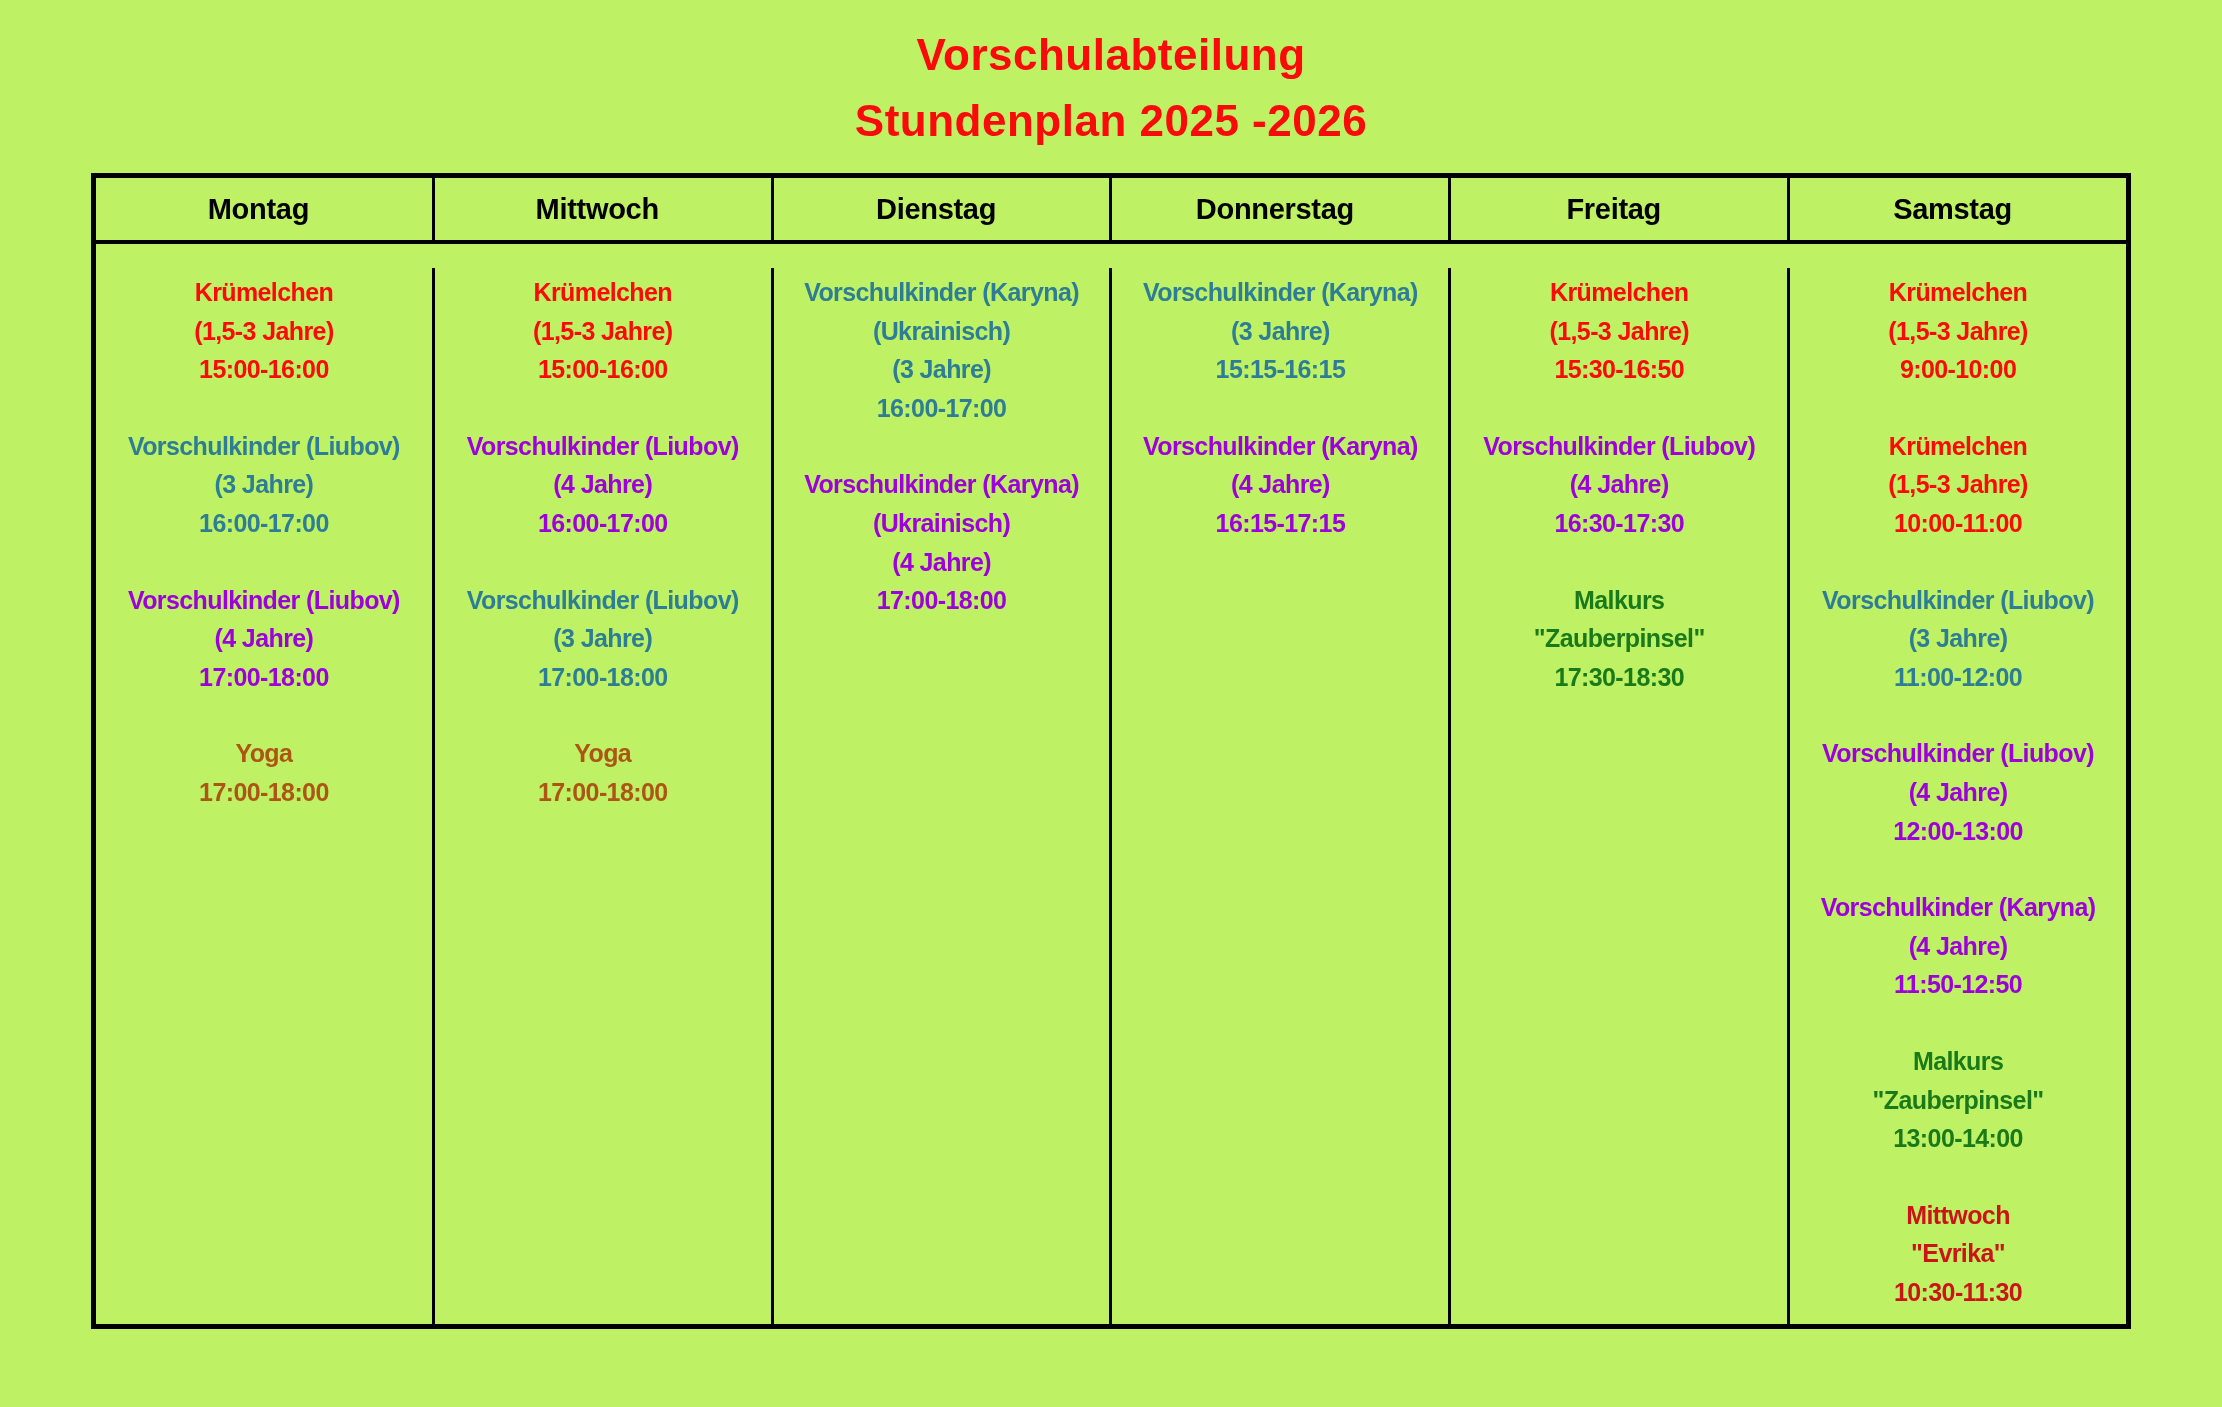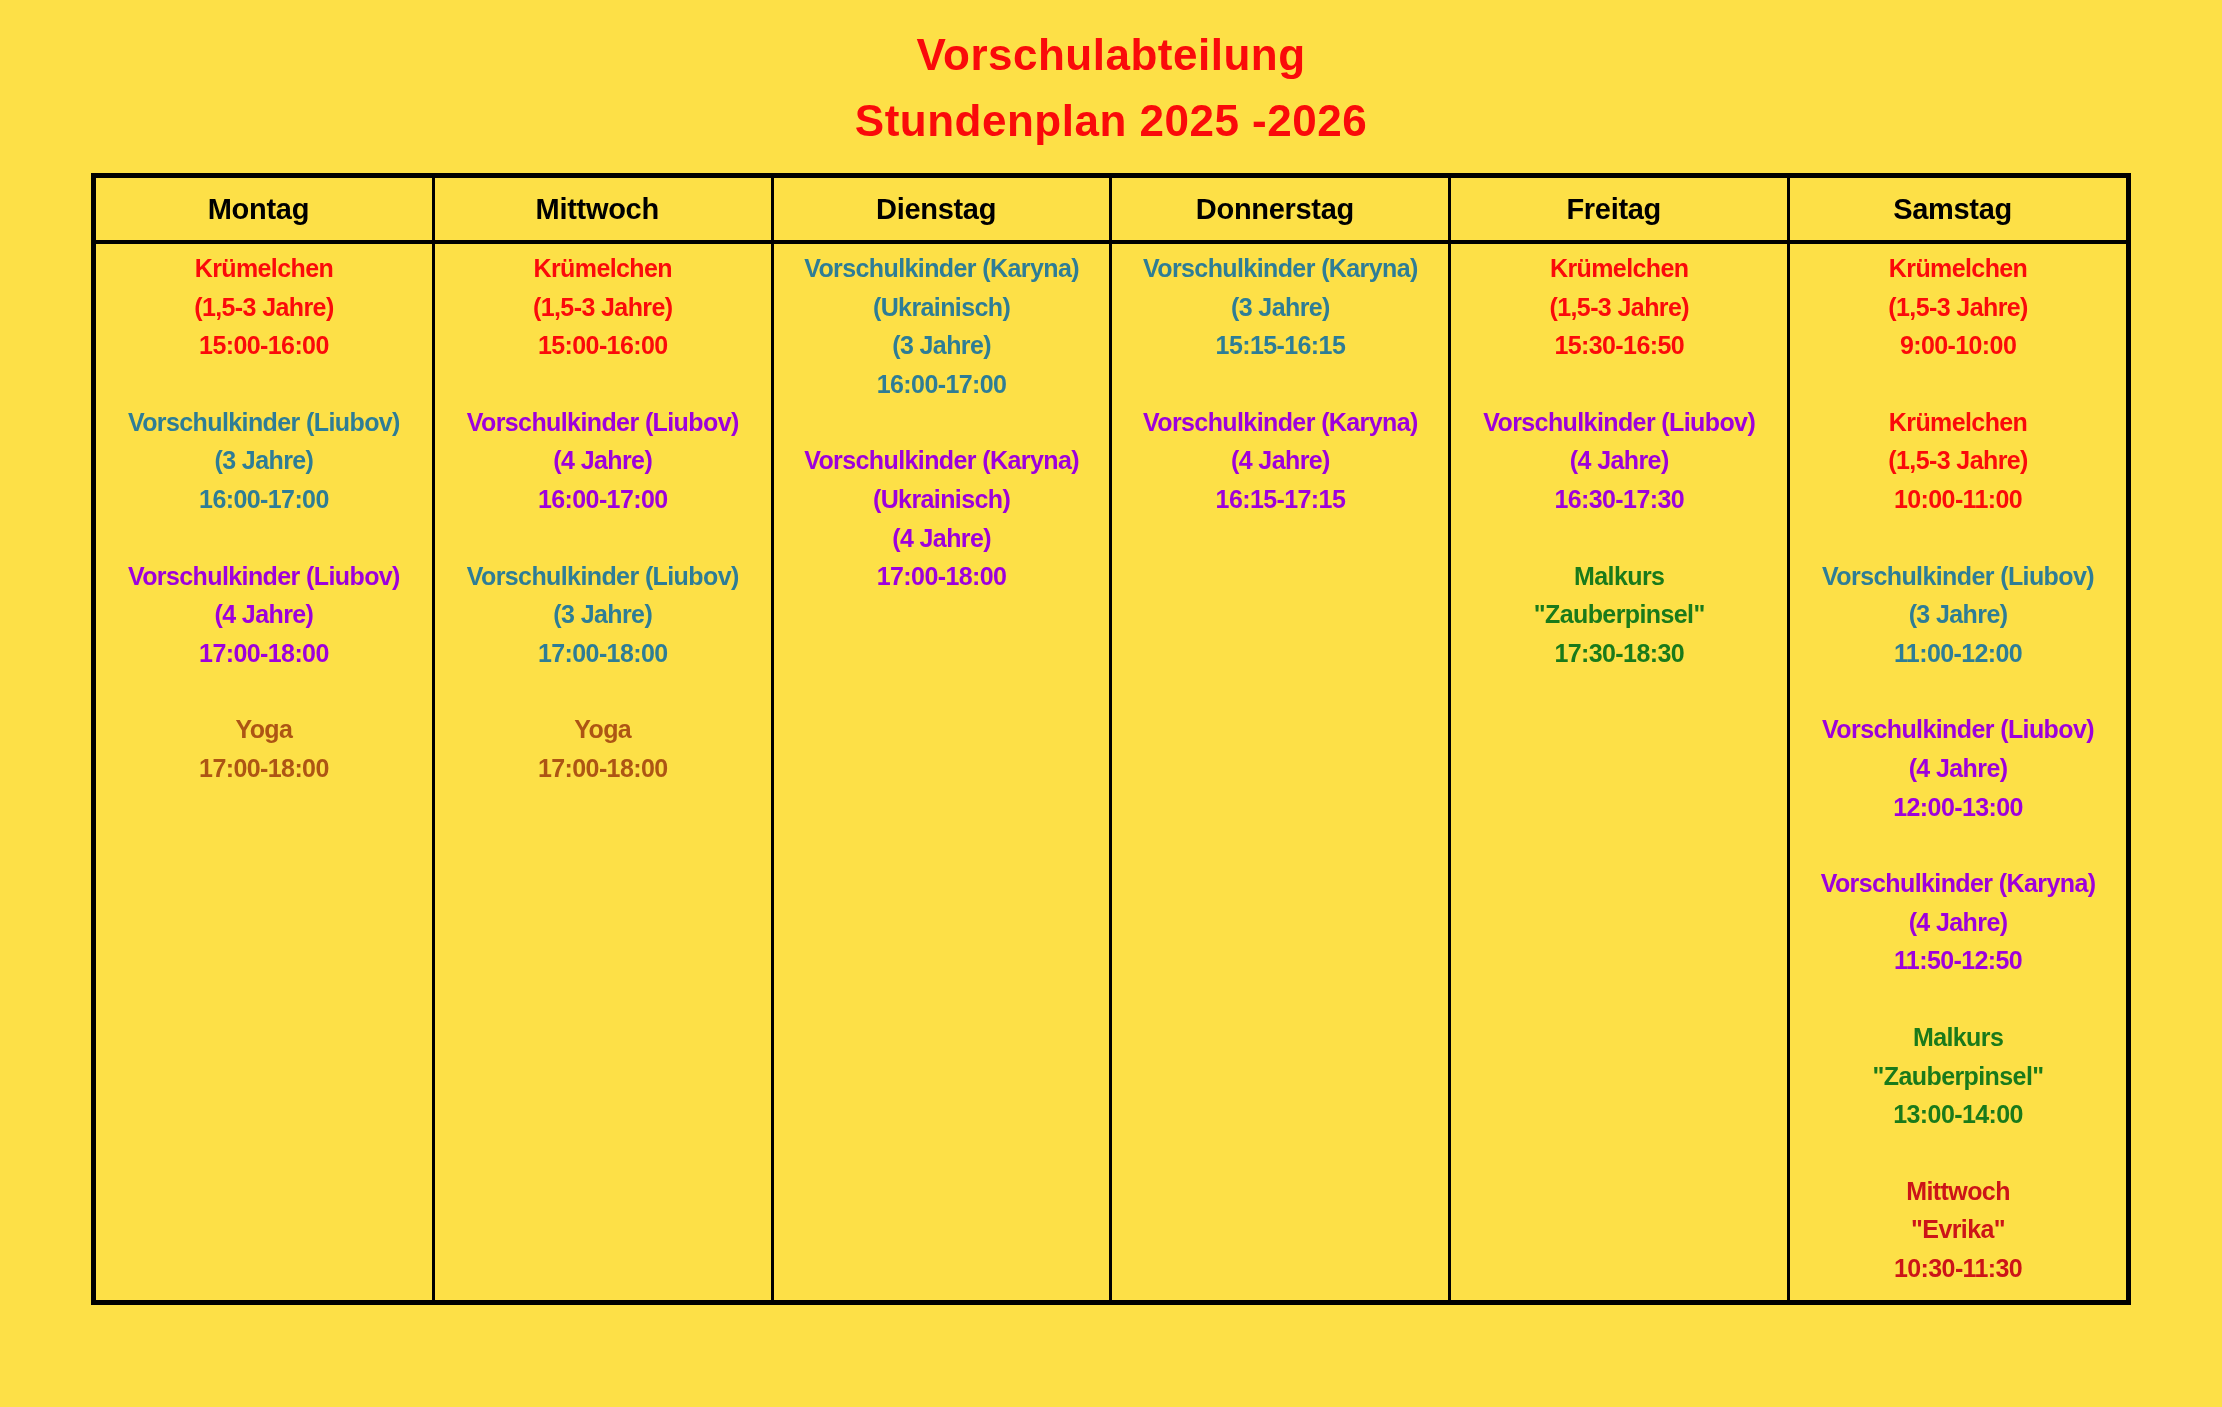--- a/index.html
+++ b/index.html
@@ -1,20 +1,20 @@
 <!DOCTYPE html>
 <html><head>
 <meta charset="utf-8">
 <style>
   * { box-sizing: border-box; margin: 0; padding: 0; }
   html, body { background: #ffffff; }
   .page {
     width: 2222px;
     height: 1407px;
-    background: #fde047;
+    background: #bef264;
     font-family: "Liberation Sans", "DejaVu Sans", sans-serif;
     overflow: hidden;
   }
   .page-title {
     text-align: center;
     font-size: 44px;
     font-weight: bold;
     letter-spacing: 0.5px;
     padding-top: 30px;
     color: #fa0a0a;
@@ -43,20 +43,21 @@
     font-weight: 600;
     color: #000;
     padding: 15px 11px 14px 0;
     border-right: 3px solid #000;
     letter-spacing: -0.3px;
   }
   .day-header:last-child { border-right: none; }
   .body-row {
     display: flex;
     height: 1056px;
+    margin-top: 24px;
   }
   .day-cell {
     flex: 1 1 0;
     border-right: 3px solid #000;
     text-align: center;
     padding-top: 5px;
     overflow: hidden;
   }
   .day-cell:last-child { border-right: none; }
   .event { margin-bottom: 38px; }

